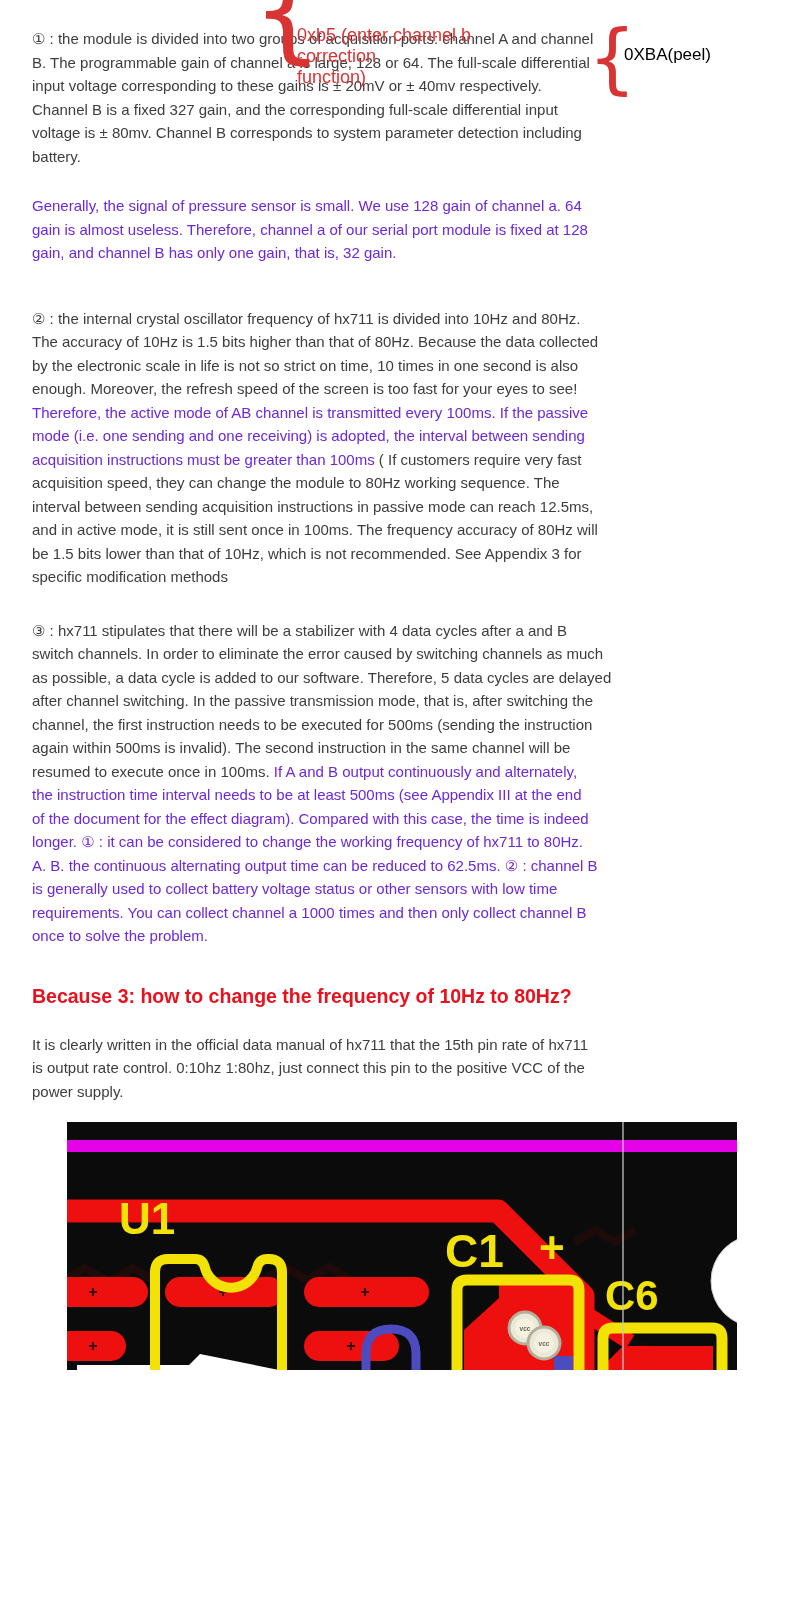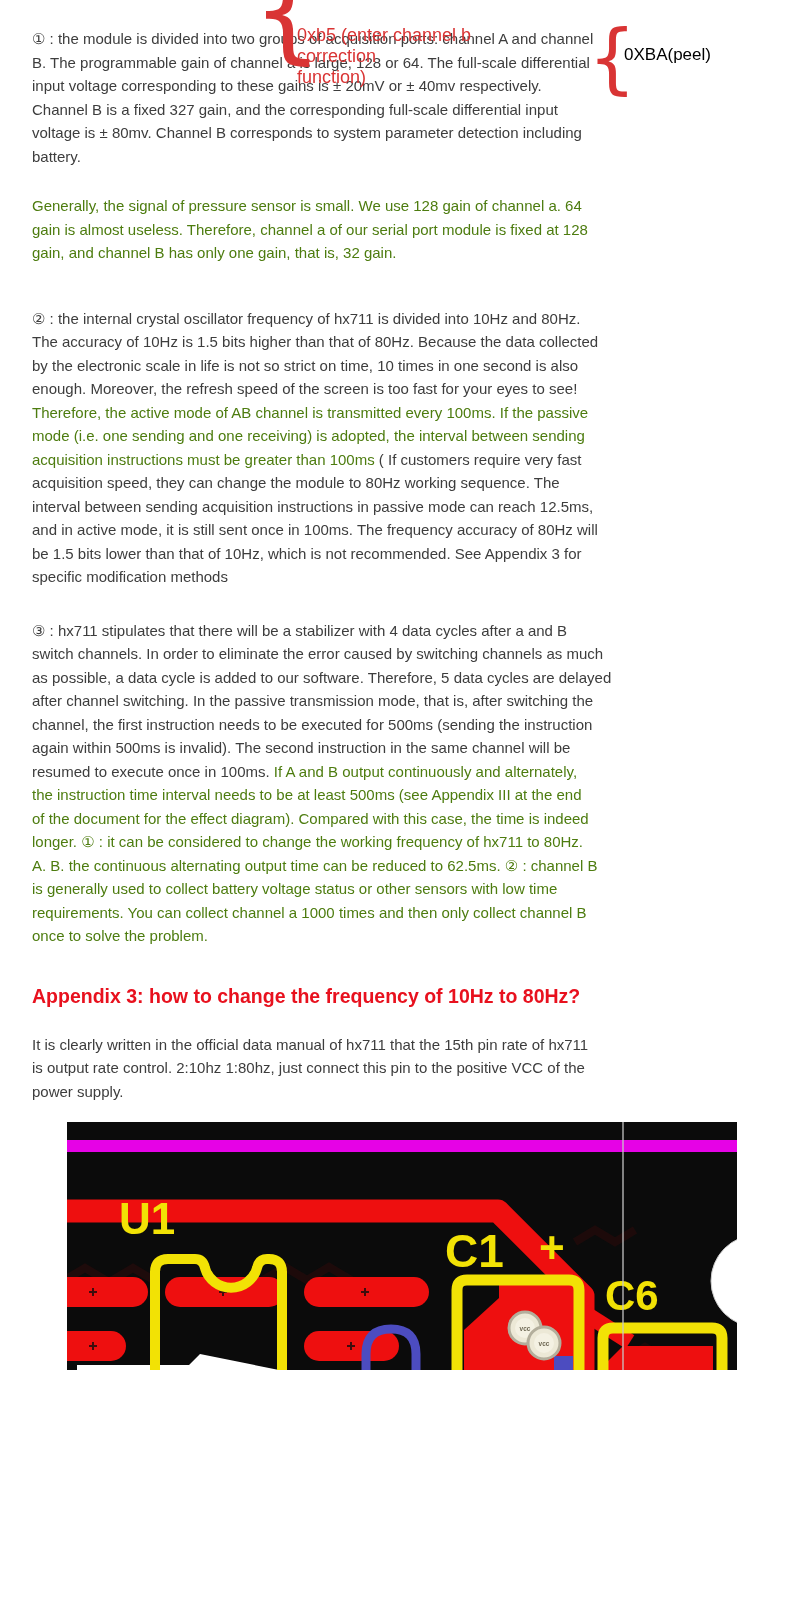--- a/index.html
+++ b/index.html
@@ -26,21 +26,21 @@
   .content{padding:0 30px 0 32px;}
   h2{
     color:#e8111e;font-size:19.5px;line-height:24px;font-weight:700;margin:0;
   }
   .h-app2{margin-top:115px;}
   .h-app3{margin-top:36px;}
   p{
     color:#3d3d3d;font-size:15px;line-height:23.5px;margin:0;
     white-space:pre-line;letter-spacing:0;
   }
-  .red{color:#4d7c0f;}
+  .red{color:#6d28d9;}
   .p-intro{margin-top:21px;}
   .p-point1{margin-top:27px;}
   .p-note{margin-top:26px;}
   .p-point2{margin-top:42px;}
   .p-point3{margin-top:30px;}
   .p-method{margin-top:20px;}
   .p-body3{margin-top:25px;}
   
   .pcb-wrap{margin:19px 0 0 35px;width:670px;height:248px;position:relative;text-align:center;}
   .pcb-wrap svg{display:block;}
@@ -96,25 +96,25 @@
 again within 500ms is invalid). The second instruction in the same channel will be
 resumed to execute once in 100ms. </span><span class="red">If A and B output continuously and alternately,
 the instruction time interval needs to be at least 500ms (see Appendix III at the end
 of the document for the effect diagram). Compared with this case, the time is indeed
 longer. ① : it can be considered to change the working frequency of hx711 to 80Hz.
 A. B. the continuous alternating output time can be reduced to 62.5ms. ② : channel B
 is generally used to collect battery voltage status or other sensors with low time
 requirements. You can collect channel a 1000 times and then only collect channel B
 once to solve the problem.</span></p>
 
-    <h2 class="h-app3">Appendix 3: how to change the frequency of 10Hz to 80Hz?</h2>
+    <h2 class="h-app3">Because 3: how to change the frequency of 10Hz to 80Hz?</h2>
 
 
     <p class="p-body3">It is clearly written in the official data manual of hx711 that the 15th pin rate of hx711
-is output rate control. 2:10hz 1:80hz, just connect this pin to the positive VCC of the
+is output rate control. 0:10hz 1:80hz, just connect this pin to the positive VCC of the
 power supply.</p>
 
     <div class="pcb-wrap">
       <svg width="670" height="248" viewBox="0 0 670 248">
 
         <rect x="0" y="0" width="670" height="248" fill="#0b0b0b"></rect>
 
         <g stroke="#2e0b0b" stroke-width="8" fill="none" opacity="0.55">
           <path d="M-6,160 l24,-14 24,14 24,-14 24,14"></path>
           <path d="M196,158 l22,-13 22,13 22,-13 22,13"></path>

